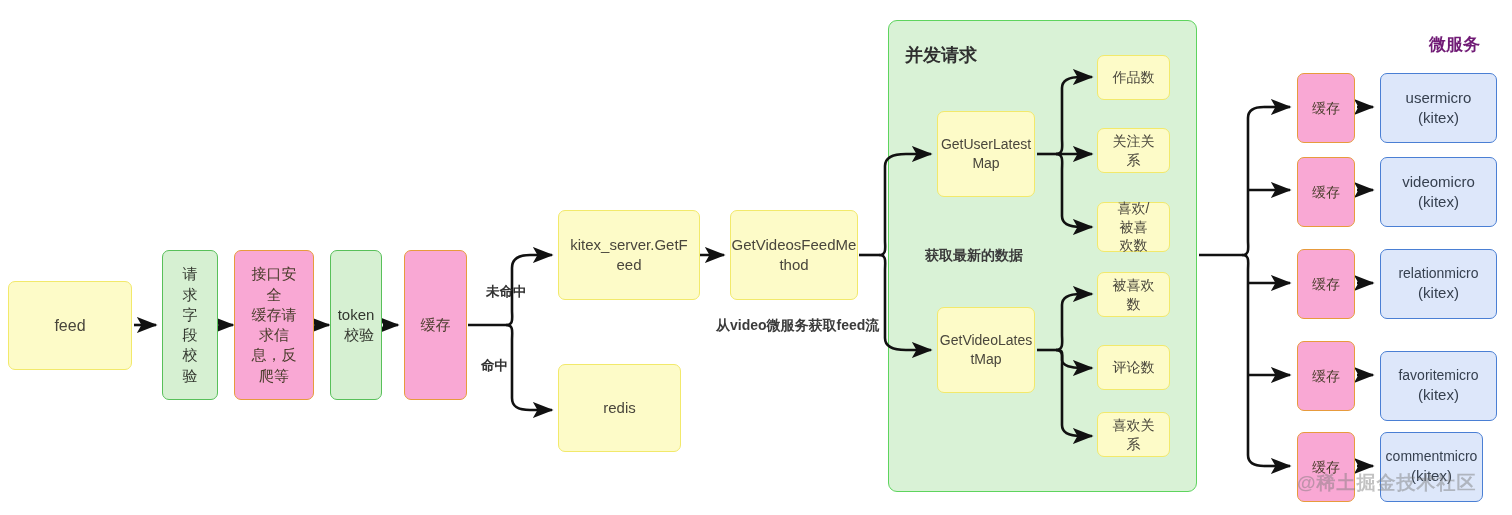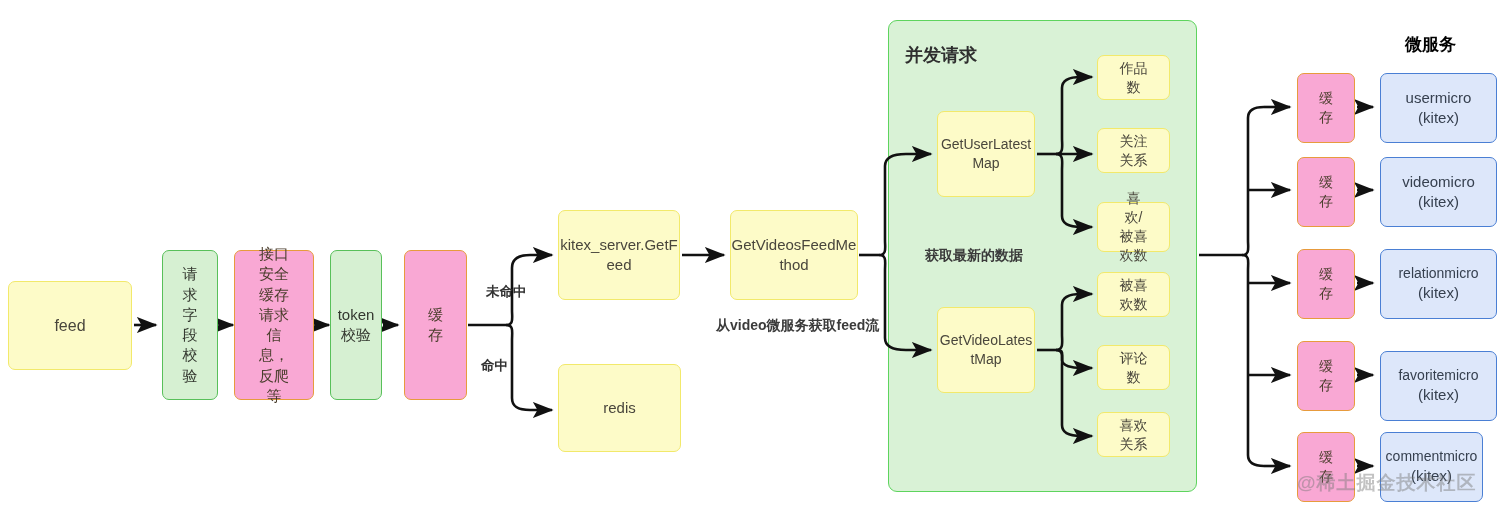--- a/index.html
+++ b/index.html
@@ -8,34 +8,34 @@
     font-family:"Liberation Sans","DejaVu Sans",sans-serif;
     color:#3d3d3d;
   }
   #canvas{position:absolute;left:0;top:0;width:1512px;height:515px;}
   svg.wires{position:absolute;left:0;top:0;width:1512px;height:515px;pointer-events:none;}
 
   .node{
     position:absolute;box-sizing:border-box;
     display:flex;align-items:center;justify-content:center;
     text-align:center;border-radius:7px;border-width:1.6px;border-style:solid;
-    line-height:1.35;padding:2px 21px;
+    line-height:1.35;padding:2px 13px;
   }
   .yellow{background:#fdfbc8;border-color:#f2e96b;color:#49463c;}
   .green{background:#d6f0d2;border-color:#58c05a;color:#33372f;}
   .orange{background:#f9a8d4;border-color:#e79b3c;color:#4a3d2c;}
   .blue{background:#dde7fa;border-color:#4a7fd4;color:#36404f;}
   .greenbox{background:#d9f2d6;border:1.8px solid #5ed45e;border-radius:9px;position:absolute;box-sizing:border-box;}
 
   .lbl{position:absolute;white-space:nowrap;}
   .lbl-small{font-size:13.5px;color:#333;font-weight:700;}
   .lbl-plain{font-size:14px;color:#3b3b3b;font-weight:600;}
 
   .group-title{position:absolute;font-size:18px;font-weight:700;color:#2f2f2f;}
-  .section-title{position:absolute;font-size:17px;font-weight:700;color:#000000;}
+  .section-title{position:absolute;font-size:17px;font-weight:700;color:#701a75;margin-left:24px;}
 
   .watermark{
     position:absolute;left:1297px;top:470px;font-size:19px;
     color:rgba(120,120,120,.45);font-weight:700;white-space:nowrap;
     letter-spacing:1px;
   }
   .t14{font-size:14px}
   .t15{font-size:15px}
   .t16{font-size:16px}
 </style>
@@ -123,29 +123,29 @@
   </svg>
 
   <div class="node yellow t16" style="left:8px;top:281px;width:124px;height:89px;">feed</div>
 
   <div class="node green t15" style="left:162px;top:250px;width:56px;height:150px;white-space:pre-line;">请求字
 段校验</div>
 
   <div class="node orange t15" style="left:234px;top:250px;width:80px;height:150px;white-space:pre-line;">接口安全
 缓存请求信息，反爬等</div>
 
-  <div class="node green t15" style="left:330px;top:250px;width:52px;height:150px;white-space:pre-line;">token
+  <div class="node green t15" style="left:330px;top:250px;width:52px;height:150px;white-space:pre-line;text-align:right;">token
 校验</div>
 
   <div class="node orange t15" style="left:404px;top:250px;width:63px;height:150px;">缓存</div>
 
   <div class="lbl lbl-small" style="left:486px;top:283px;">未命中</div>
   <div class="lbl lbl-small" style="left:481px;top:357px;">命中</div>
 
-  <div class="node yellow t15" style="left:558px;top:210px;width:122px;height:90px;white-space:pre-line;">kitex_server.GetF
+  <div class="node yellow t15" style="left:558px;top:210px;width:142px;height:90px;white-space:pre-line;">kitex_server.GetF
 eed</div>
 
   <div class="node yellow t15" style="left:558px;top:364px;width:123px;height:88px;">redis</div>
 
   <div class="node yellow t15" style="left:730px;top:210px;width:128px;height:90px;white-space:pre-line;">GetVideosFeedMe
 thod</div>
 
   <div class="lbl lbl-plain" style="left:716px;top:317px;">从video微服务获取feed流</div>
 
   <div class="node yellow t14" style="left:937px;top:111px;width:98px;height:86px;white-space:pre-line;">GetUserLatest

